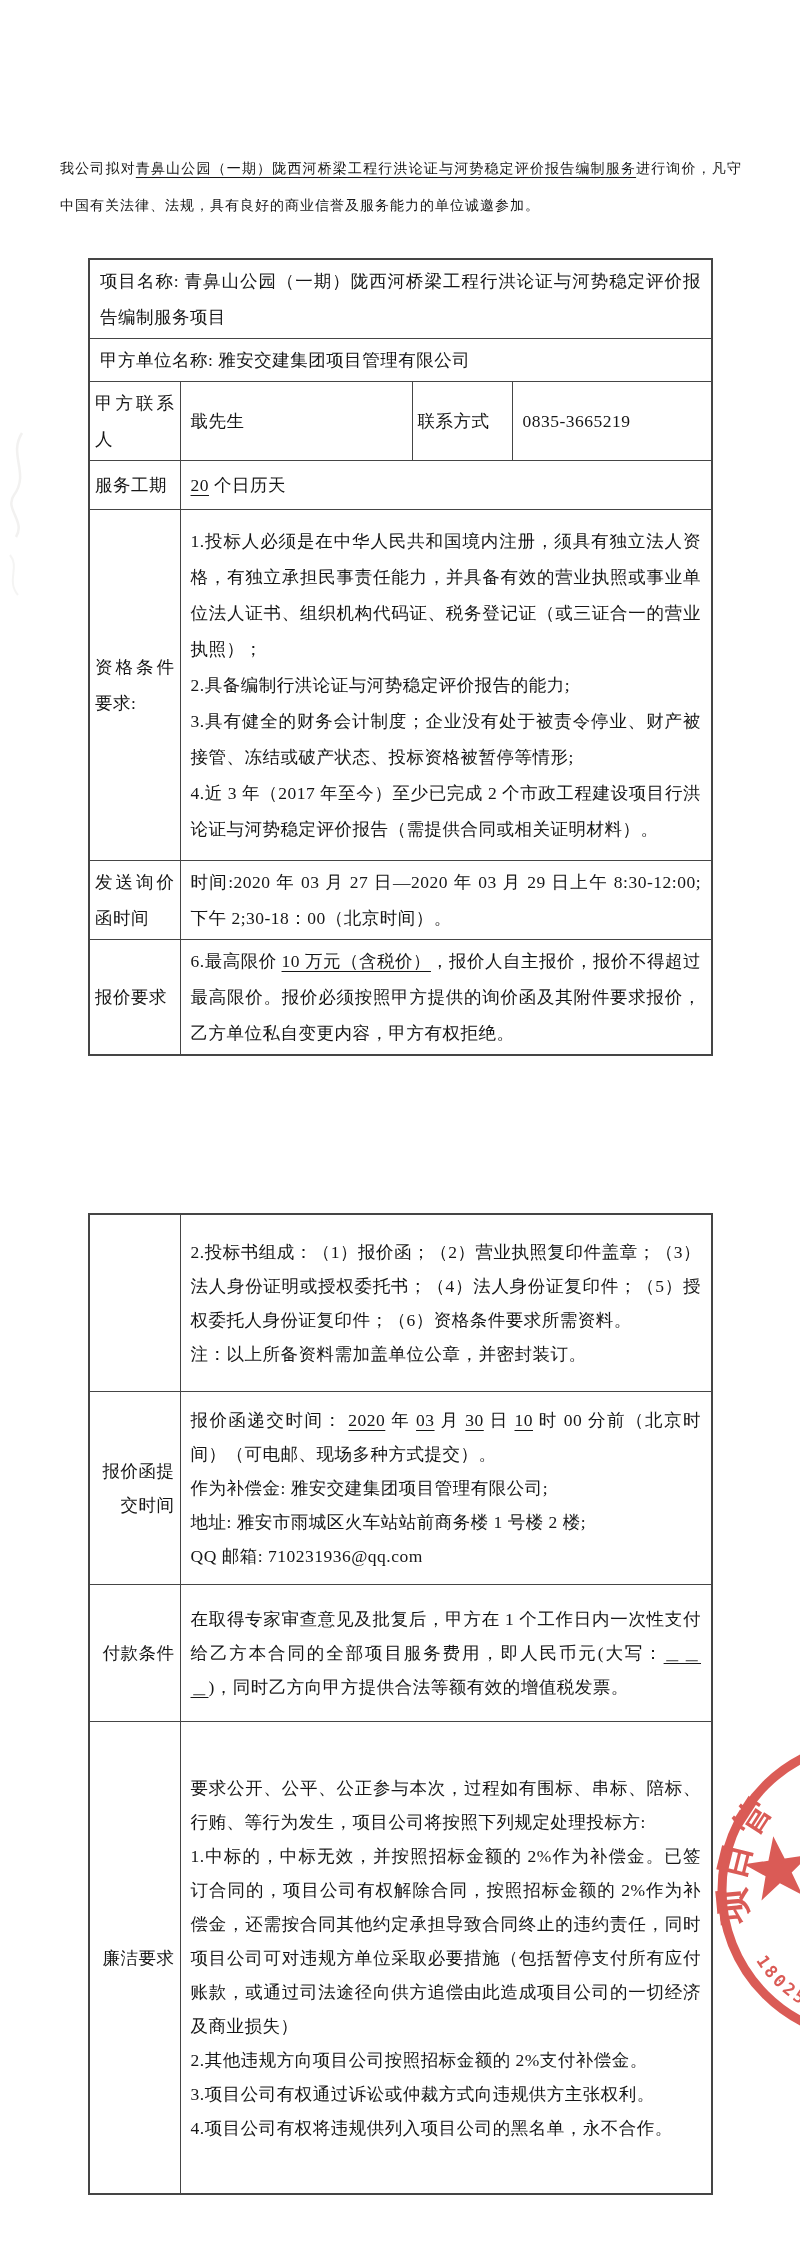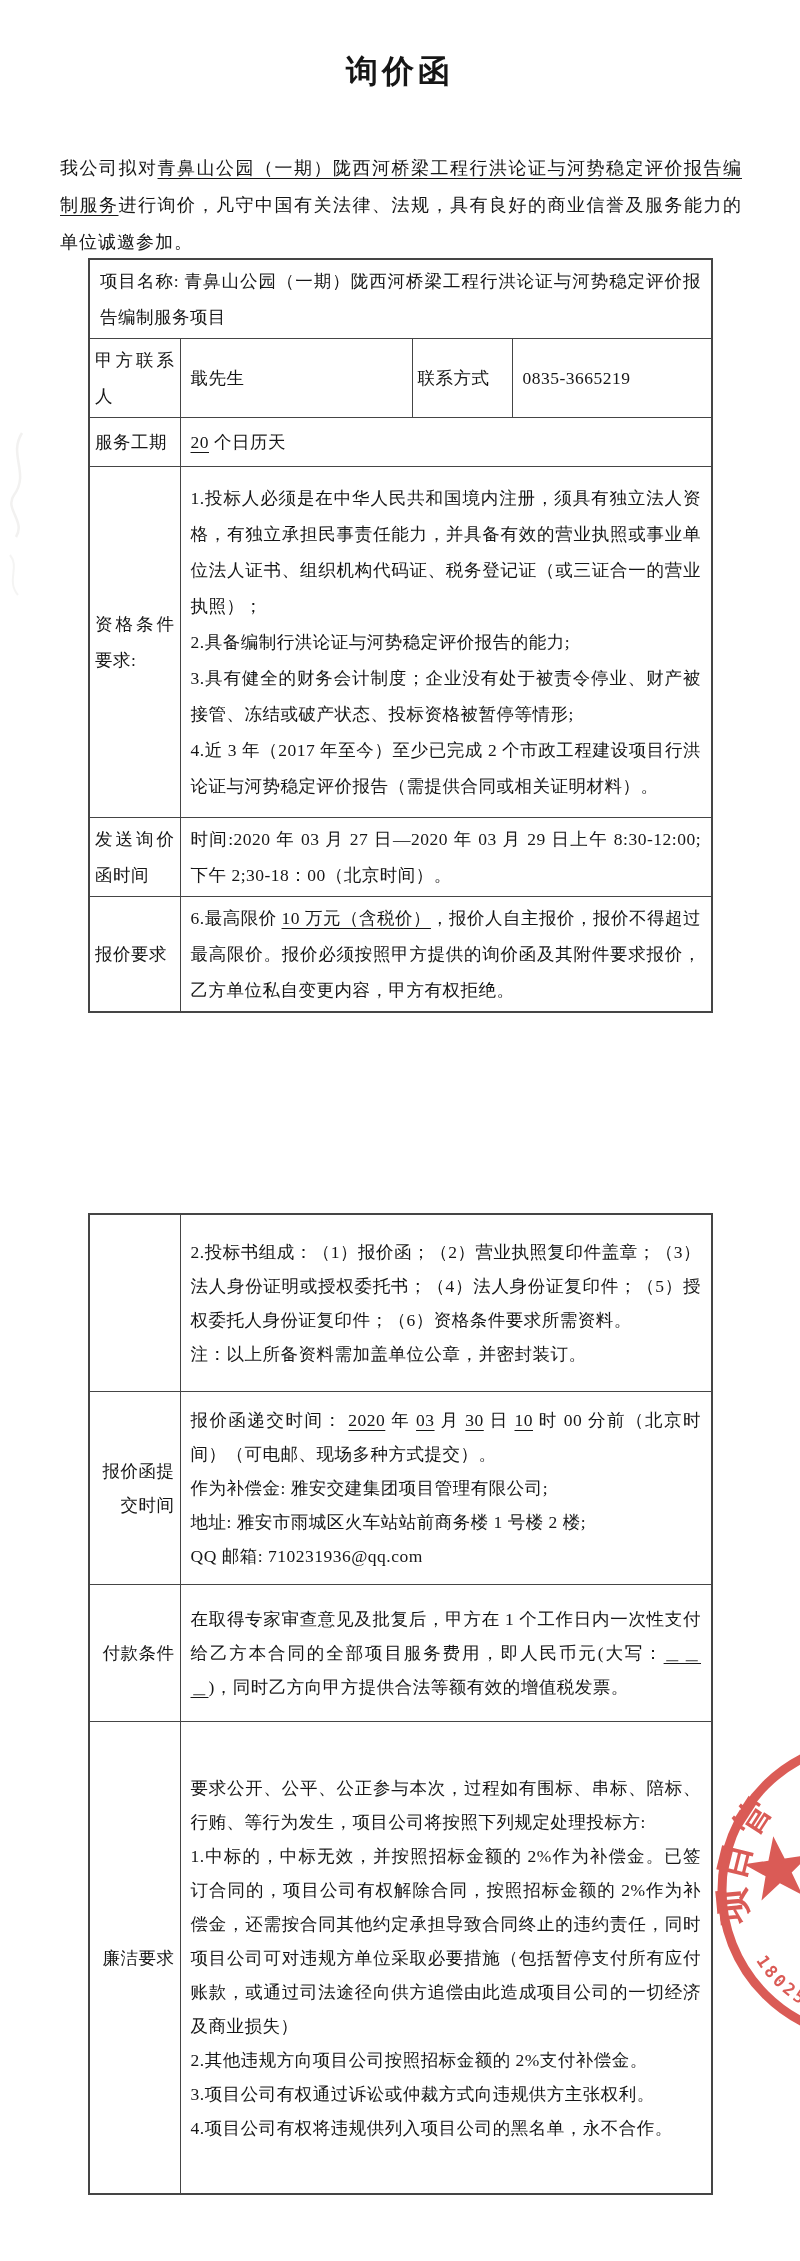--- a/index.html
+++ b/index.html
@@ -1,20 +1,20 @@
 <!DOCTYPE html>
 <html><head>
 <meta charset="utf-8">
 <style>
   html,body{margin:0;padding:0;background:#ffffff;}
   #page{position:relative;width:800px;height:2261px;background:#fff;overflow:hidden;
         font-family:"Liberation Serif","DejaVu Serif",serif;color:#161616;}
   .title{position:absolute;top:50px;left:0;width:800px;text-align:center;
          font-size:32px;font-weight:bold;letter-spacing:4px;}
-  .intro{position:absolute;top:150px;left:60px;width:682px;font-size:18px;
+  .intro{position:absolute;top:150px;left:60px;width:682px;font-size:14px;
          line-height:37px;text-align:justify;letter-spacing:1px;}
   .u{text-decoration:underline;text-underline-offset:4px;}
   table.doc{position:absolute;left:88px;width:623px;border-collapse:collapse;
             table-layout:fixed;border:2px solid #454545;}
   #table1{top:258px;padding-left:32px;}
   #table2{top:1213px;border-radius:7px;}
   td{border:1px solid #454545;font-size:17.5px;line-height:36px;
      text-align:justify;letter-spacing:0.5px;vertical-align:middle;
      padding:3px 10px;word-break:break-all;}
   td.lbl{padding:3px 5px;}
@@ -27,34 +27,36 @@
 </head>
 <body>
 
 <div id="page">
 
   <svg class="smudge" width="45" height="180" viewBox="0 0 45 180">
     <path d="M22,8 C8,30 30,48 14,70 C4,84 26,96 16,112" fill="none" stroke="#c9c6c2" stroke-width="2.5" opacity="0.55"></path>
     <path d="M10,130 C20,142 6,156 18,170" fill="none" stroke="#d2cfcb" stroke-width="2" opacity="0.5"></path>
   </svg>
 
-  <div class="title">询价函</div>
 
   <div class="intro"><span>我公司拟对</span><span class="u">青鼻山公园（一期）陇西河桥梁工程行洪论证与河势稳定评价报告编制服务</span><span>进行询价，凡守中国有关法律、法规，具有良好的商业信誉及服务能力的单位诚邀参加。</span></div>
 
   <table id="table1" class="doc">
     <colgroup>
         <col style="width:91px">
         <col style="width:232px">
         <col style="width:100px">
         <col style="width:200px">
       </colgroup>
     <tbody>
         <tr>
       <td colspan="4" style="height:54px">项目名称: 青鼻山公园（一期）陇西河桥梁工程行洪论证与河势稳定评价报告编制服务项目</td>
+    </tr>
+    <tr>
+      <td colspan="4" style="height:34px">甲方单位名称: 雅安交建集团项目管理有限公司</td>
     </tr>
     <tr>
       <td class="lbl" style="height:36px">甲方联系人</td>
       <td>戢先生</td>
       <td class="lbl">联系方式</td>
       <td>0835-3665219</td>
     </tr>
     <tr>
       <td class="lbl" style="height:42px">服务工期</td>
       <td colspan="3"><span class="u">20</span><span> 个日历天</span></td>

